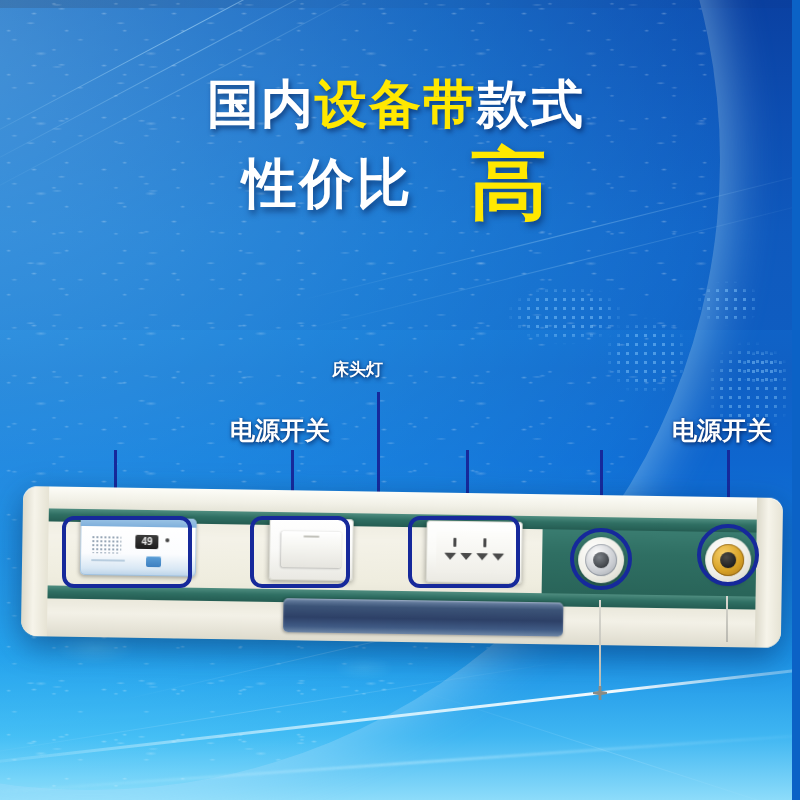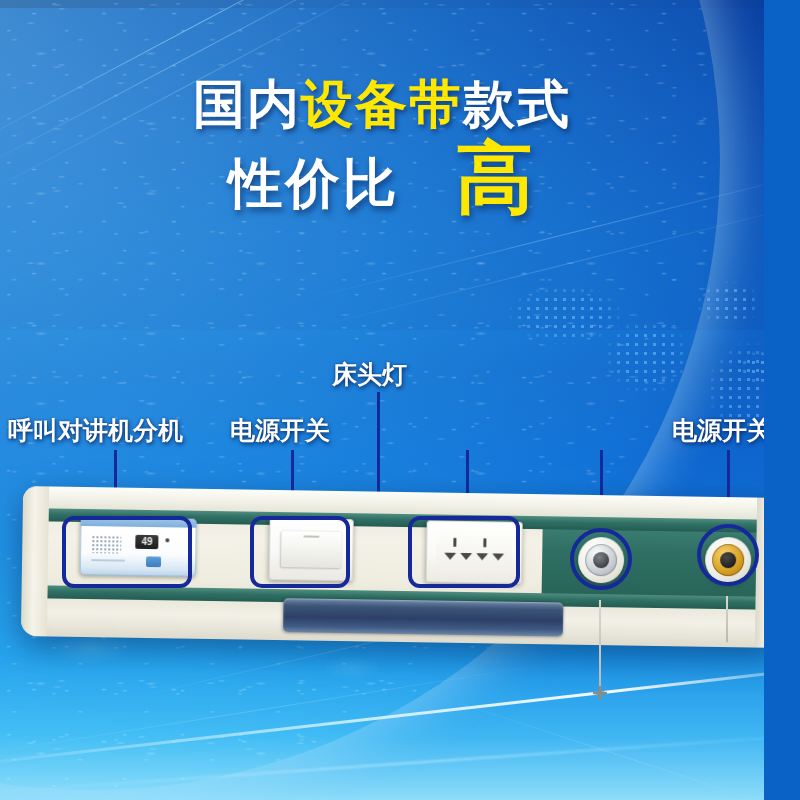--- a/index.html
+++ b/index.html
@@ -1,21 +1,21 @@
 <!DOCTYPE html>
 <html><head>
 <meta charset="utf-8">
 <style>
   html,body{margin:0;padding:0;}
   body{
     width:800px;height:800px;overflow:hidden;
     font-family:"DejaVu Sans","Liberation Sans",sans-serif;
     background:#0b62c6;
   }
-  #stage{position:relative;width:764px;height:800px;overflow:hidden;}
+  #stage{position:relative;width:764px;height:800px;overflow:hidden;padding-left:28px;}
 
   
   .bg-base{
     position:absolute;inset:0;
     background:
       linear-gradient(180deg,
         #0a52b6 0%,
         #0c5cc0 18%,
         #0f66cb 34%,
         #1060c4 46%,
@@ -133,21 +133,21 @@
   .headline{position:absolute;left:0;right:0;top:78px;text-align:center;}
   .hl-row1{
     font-size:52px;font-weight:bold;letter-spacing:2px;line-height:1;
     text-shadow:2px 3px 5px rgba(0,20,70,.55);
     white-space:nowrap;
   }
   .hl-white{color:#ffffff;}
   .hl-yellow{color:#ffe800;}
   .hl-row2{
     position:absolute;left:0;right:0;top:70px;
-    display:flex;align-items:center;justify-content:center;gap:56px;font-family:Liberation Mono, monospace;
+    display:flex;align-items:center;justify-content:center;gap:56px;
   }
   .hl-sub{
     font-size:54px;font-weight:bold;color:#ffffff;letter-spacing:3px;
     text-shadow:2px 4px 6px rgba(0,20,70,.55);
   }
   .hl-big{
     font-size:78px;font-weight:bold;color:#ffe800;letter-spacing:2px;line-height:.9;
     text-shadow:2px 4px 7px rgba(0,18,60,.5);
   }
 
@@ -328,23 +328,22 @@
   <div class="headline">
     <div class="hl-row1">
       <span class="hl-white">国内</span><span class="hl-yellow">设备带</span><span class="hl-white">款式</span>
     </div>
     <div class="hl-row2">
       <span class="hl-sub">性价比</span>
       <span class="hl-big">高</span>
     </div>
   </div>
 
-  <div class="label" style="left:8px;top:414px;font-size:25px;">呼叫对讲机分机</div>
   <div class="label" style="left:230px;top:414px;font-size:25px;">电源开关</div>
-  <div class="label" style="left:332px;top:358px;font-size:25px;text-align:center;">床头灯</div>
+  <div class="label" style="left:332px;top:358px;font-size:17px;text-align:center;">床头灯</div>
   <div class="label" style="left:672px;top:414px;font-size:25px;">电源开关</div>
 
   <div class="lead" style="left:114px;top:450px;height:78px;"></div>
   <div class="lead" style="left:291px;top:450px;height:72px;"></div>
   <div class="lead" style="left:377px;top:392px;height:230px;"></div>
   <div class="lead" style="left:466px;top:450px;height:72px;"></div>
   <div class="lead" style="left:600px;top:450px;height:86px;"></div>
   <div class="lead" style="left:727px;top:450px;height:82px;"></div>
 
   <div class="panel-wrap">

